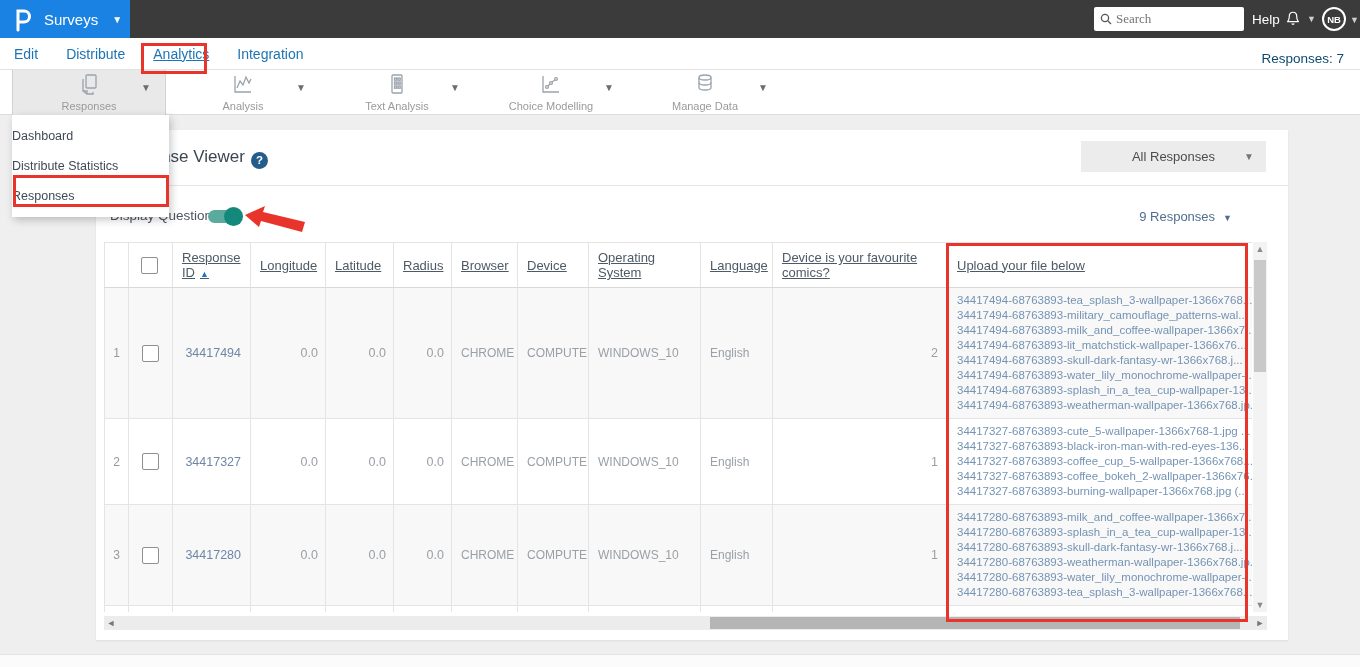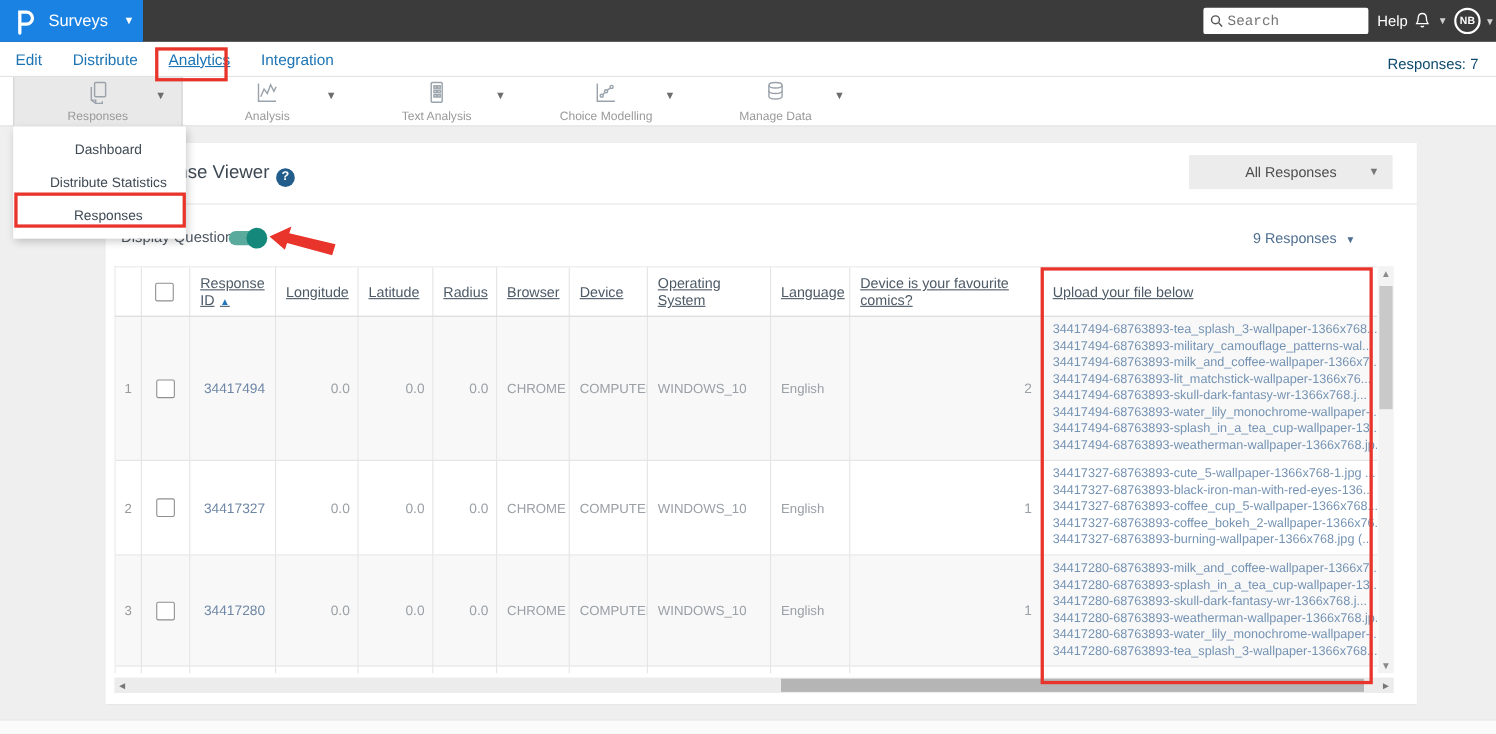--- a/index.html
+++ b/index.html
@@ -10,21 +10,21 @@
   .topbar { position:absolute; left:0; top:0; width:1360px; height:38px; background:#3b3b3b; z-index:40; }
   .logo-area { position:absolute; left:0; top:0; width:130px; height:38px; background:#1a82e2; display:flex; align-items:center; cursor:pointer; }
   .logo-area svg { margin-left:12px; }
   .logo-surveys { color:#fff; font-size:15px; margin-left:10px;text-align:right; }
   .logo-caret { color:#fff; font-size:10px; margin-left:14px; }
   .breadcrumb { position:absolute; left:148px; top:0; height:38px; display:flex; align-items:center; gap:10px; }
   .bc-parent { color:#78a8cf; font-size:15px; cursor:pointer; }
   .bc-sep { color:#9a9a9a; font-size:12px; }
   .bc-current { color:#f2f2f2; font-size:16px; }
   .top-search { position:absolute; left:1094px; top:7px; width:150px; height:24px; background:#fff; border-radius:2px; display:flex; align-items:center; padding:0 6px; }
-  .top-search input { border:none; outline:none; width:118px; font-size:13px; color:#444; margin-left:4px; font-family:Liberation Mono, monospace; background:transparent; }
+  .top-search input { border:none; outline:none; width:118px; font-size:13px; color:#444; margin-left:4px; font-family:Liberation Serif, serif; background:transparent; }
   .top-help { position:absolute; left:1252px; top:0; height:38px; display:flex; align-items:center; color:#fff; font-size:13.5px; cursor:pointer; }
   .bell-wrap { position:absolute; left:1284px; top:0; height:38px; display:flex; align-items:center; cursor:pointer; }
   .bell-caret { color:#cfcfcf; font-size:9px; margin-left:5px; }
   .avatar { position:absolute; left:1322px; top:7px; width:24px; height:24px; border:2px solid #fff; border-radius:50%; color:#fff; font-size:9.5px; font-weight:bold; display:flex; align-items:center; justify-content:center; cursor:pointer; }
   .avatar-caret { position:absolute; left:1350px; top:15px; color:#cfcfcf; font-size:9px; cursor:pointer; }
 
   
   .subnav { position:absolute; left:0; top:38px; width:1360px; height:32px; background:#fff; border-bottom:1px solid #e2e2e2; display:flex; align-items:center; z-index:30; }
   .subnav-item { color:#1c74b4; font-size:14px; margin-left:28px; cursor:pointer; }
   .subnav-item:first-child { margin-left:14px; }
@@ -34,21 +34,21 @@
   
   .toolbar { position:absolute; left:0; top:70px; width:1360px; height:45px; background:#fff; border-bottom:1px solid #dcdcdc; z-index:30; }
   .tool-sec { position:absolute; top:0; width:154px; height:45px; cursor:pointer; }
   .tool-sec.selected { background:#e9e9e9; border-left:1px solid #d2d2d2; border-right:1px solid #d2d2d2; }
   .tool-icon { position:absolute; left:0; right:0; top:2px; display:flex; justify-content:center; }
   .tool-caret { position:absolute; right:14px; top:12px; color:#6d6d6d; font-size:10px; }
   .tool-label { position:absolute; left:0; right:0; bottom:3px; text-align:center; color:#9a9a9a; font-size:11px; }
 
   
   .menu-panel { position:absolute; left:12px; top:115px; width:157px; background:#fff; box-shadow:2px 3px 8px rgba(0,0,0,.22); z-index:60; padding:6px 0; }
-  .menu-item { height:30px; line-height:30px; padding-left:16px; font-size:12.5px; color:#3f4a54; cursor:pointer;text-align:center; }
+  .menu-item { height:30px; line-height:30px; font-size:12.5px; color:#3f4a54; cursor:pointer; }
 
   
   .card { position:absolute; left:96px; top:130px; width:1192px; height:510px; background:#fff; box-shadow:0 1px 2px rgba(0,0,0,.08); z-index:10; }
   .card-title { position:absolute; left:16px; top:17px; font-size:17px; color:#3c4752; }
   .help-badge { display:inline-block; width:17px; height:17px; border-radius:50%; background:#235d8c; color:#fff; font-size:11.5px; font-weight:bold; text-align:center; line-height:17px; margin-left:6px; vertical-align:-2px; cursor:pointer; }
   .resp-search { position:absolute; left:760px; top:11px; width:220px; height:31px; background:#f4f4f4; display:flex; align-items:center; padding:0 10px; }
   .resp-search input { border:none; outline:none; background:transparent; font-size:13px; color:#555; margin-left:8px; width:170px; font-family:inherit; }
   .resp-filter { position:absolute; left:985px; top:11px; width:185px; height:31px; background:#ececec; display:flex; align-items:center; justify-content:center; font-size:13px; color:#4c4c4c; cursor:pointer; }
   .resp-filter .caret { position:absolute; right:12px; color:#777; font-size:10px; }
   .card-divider { position:absolute; left:0; top:55px; width:100%; border-bottom:1px solid #e7e7e7; }

